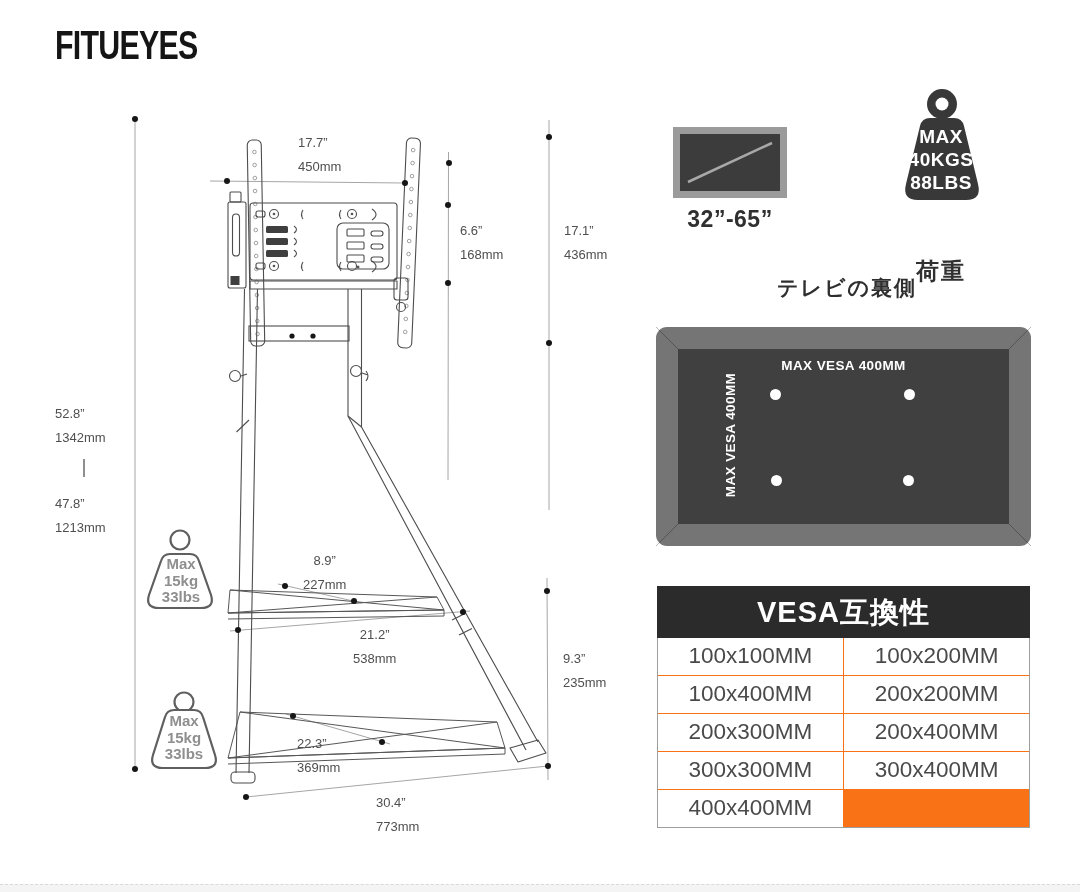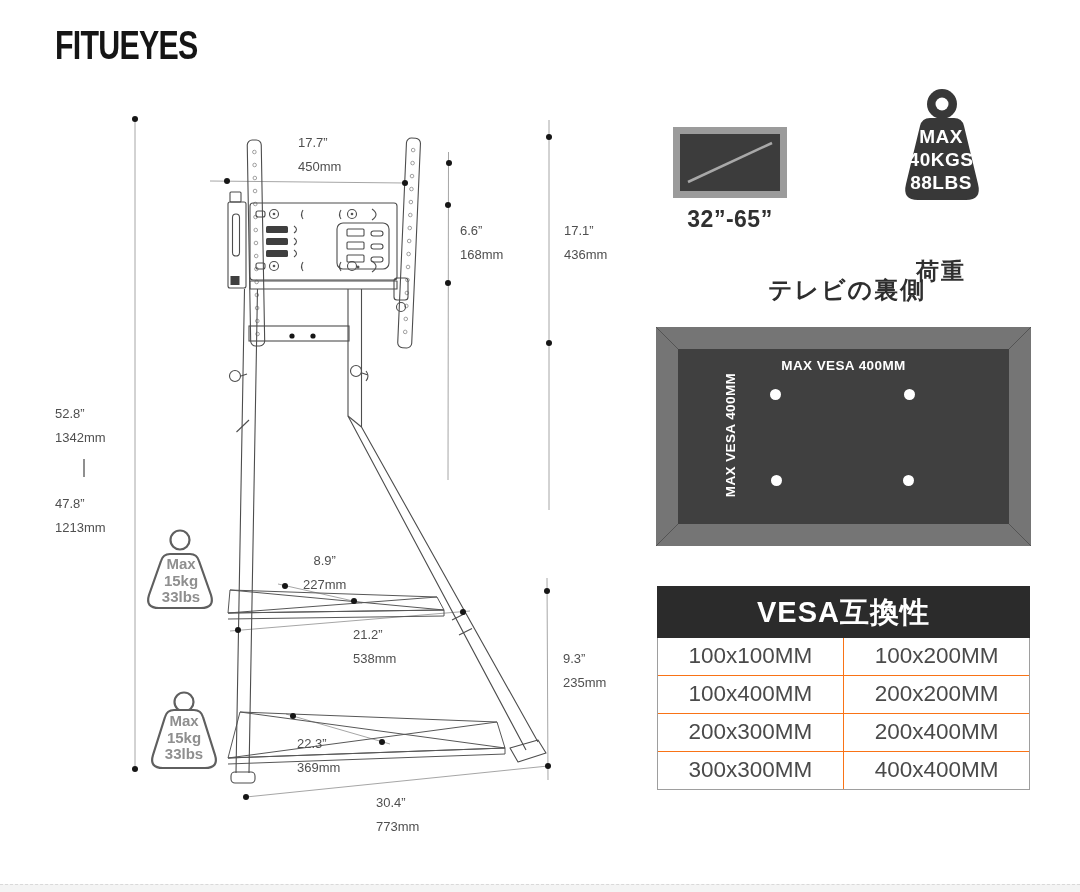--- a/index.html
+++ b/index.html
@@ -20,22 +20,22 @@
   .tvicon-inner{width:100%;height:100%;background:#3c3c3c;position:relative;}
   .screen-label{position:absolute;left:663px;top:206px;width:134px;text-align:center;
                 font-size:23px;font-weight:bold;color:#303030;letter-spacing:.5px;}
   .kb-svg{position:absolute;left:886px;top:88px;}
   .kb-text{position:absolute;left:886px;top:125px;width:110px;text-align:center;color:#ffffff;
            font-weight:bold;font-size:19px;line-height:23px;letter-spacing:.5px;}
   .kb-caption{position:absolute;left:896px;top:208px;width:90px;text-align:center;
               font-size:23px;font-weight:bold;color:#303030;letter-spacing:2px;margin-top:48px;}
   
   .back-title{position:absolute;left:697px;top:274px;width:300px;text-align:center;
-              font-size:24px;font-weight:bold;color:#2e2e2e;letter-spacing:2px;}
-  .panel{position:absolute;left:656px;top:327px;width:375px;height:219px;background:#757575;}
+              font-size:21px;font-weight:bold;color:#2e2e2e;letter-spacing:2px;}
+  .panel{position:absolute;left:656px;top:327px;width:375px;height:219px;background:#757575;border-radius:11px;}
   .panel-inner{position:absolute;left:22px;top:22px;right:22px;bottom:22px;background:#404040;}
   .panel-seams{position:absolute;left:0;top:0;}
   .vesa-h{position:absolute;left:0;right:0;top:31px;text-align:center;color:#ffffff;
           font-size:13.5px;font-weight:bold;letter-spacing:.4px;}
   .vesa-v{position:absolute;left:74px;top:108px;transform:translate(-50%,-50%) rotate(-90deg);
           color:#ffffff;font-size:13.5px;font-weight:bold;letter-spacing:.4px;white-space:nowrap;}
   .vdot{position:absolute;width:11px;height:11px;border-radius:50%;background:#ffffff;}
   
   .vtable{position:absolute;left:657px;top:578px;width:373px;margin-top:8px;}
   .vtable-header{height:52px;background:#2b2b2b;color:#ffffff;font-weight:bold;font-size:29px;
@@ -237,21 +237,21 @@
   </div>
   <div class="dim-dash"></div>
   <div class="dim" style="left:55px;top:492px;">
     <div>47.8”</div>
     <div>1213mm</div>
   </div>
   <div class="dim" style="left:303px;top:549px;text-align:center;">
     <div>8.9”</div>
     <div>227mm</div>
   </div>
-  <div class="dim" style="left:353px;top:623px;">
+  <div class="dim" style="left:353px;top:623px;text-align:center;">
     <div>21.2”</div>
     <div>538mm</div>
   </div>
   <div class="dim" style="left:563px;top:647px;">
     <div>9.3”</div>
     <div>235mm</div>
   </div>
   <div class="dim" style="left:297px;top:732px;">
     <div>22.3”</div>
     <div>369mm</div>
@@ -315,18 +315,19 @@
   <div class="vtable">
     <div class="vtable-header">VESA互換性</div>
     <div class="vtable-grid">
       <div class="vcell">100x100MM</div>
       <div class="vcell">100x200MM</div>
       <div class="vcell">100x400MM</div>
       <div class="vcell">200x200MM</div>
       <div class="vcell">200x300MM</div>
       <div class="vcell">200x400MM</div>
       <div class="vcell">300x300MM</div>
+      <div class="vcell">300x400MM</div>
       <div class="vcell">400x400MM</div>
     </div>
   </div>
 
   <div class="bottom-edge"></div>
 </div>
 
 </body></html>

